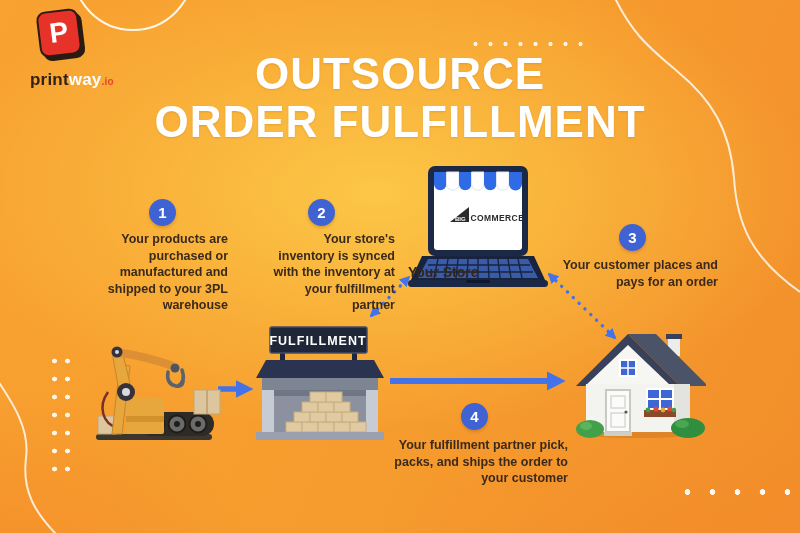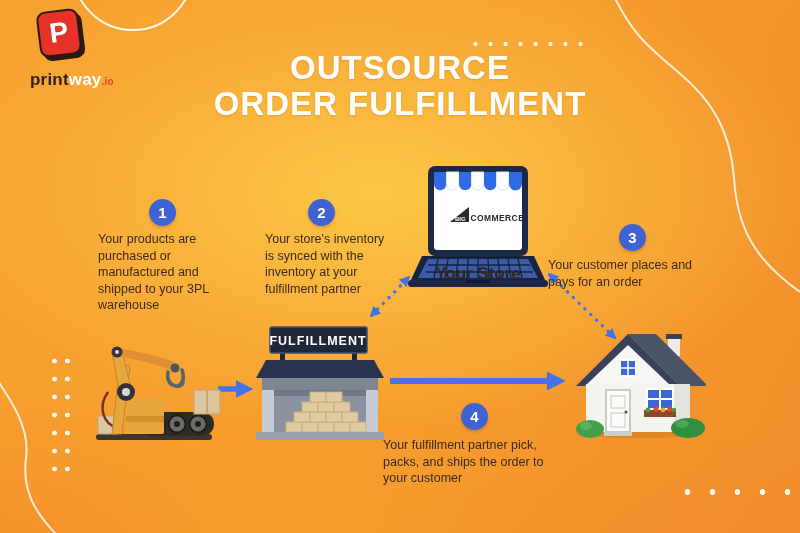--- a/index.html
+++ b/index.html
@@ -29,28 +29,28 @@
   .logo-badge{width:38px;height:42px;margin-left:8px;background:#e63228;border:2px solid #2a1b12;
     border-radius:9px;transform:rotate(-7deg);box-shadow:3px 4px 0 #2a1b12;
     display:flex;align-items:center;justify-content:center;}
   .logo-badge span{color:#fff;font-size:28px;font-weight:bold;line-height:1;}
   .logo-word{margin-top:15px;font-size:17px;font-weight:bold;letter-spacing:.2px;line-height:1;}
   .logo-word .p1{color:#32231a;}
   .logo-word .p2{color:#ffffff;}
   .logo-word .p3{color:#e8432e;font-size:10px;}
   
   .title{left:0;top:50px;width:100%;text-align:center;z-index:4;color:#fff;
-    font-weight:bold;font-size:33px;line-height:1.1;letter-spacing:1px;
+    font-weight:bold;font-size:44px;line-height:1.1;letter-spacing:1px;
     text-shadow:0 1px 2px rgba(170,100,0,.25);}
   
   .step-circle{width:27px;height:27px;border-radius:50%;background:#3f63d2;color:#fff;
     display:flex;align-items:center;justify-content:center;font-weight:bold;font-size:15px;
     z-index:4;box-shadow:0 2px 3px rgba(130,65,0,.25);}
-  .step-text{z-index:4;text-align:left;font-size:12.5px;font-weight:normal;color:#3a2a1c;line-height:1.32;}
-  .store-label{left:408px;top:264px;width:140px;text-align:center;font-size:17px;
+  .step-text{z-index:4;text-align:right;font-size:12.5px;font-weight:bold;color:#3a2a1c;line-height:1.32;}
+  .store-label{left:408px;top:264px;width:140px;font-size:14px;
     font-weight:bold;color:#33261a;z-index:4;}
   svg{display:block;}
   .icon{z-index:3;}
   .overlay{left:0;top:0;z-index:2;pointer-events:none;}
   .deco{left:0;top:0;z-index:1;pointer-events:none;}
   text{font-family:"Liberation Sans", sans-serif;}
 </style>
 </head>
 <body>
 

